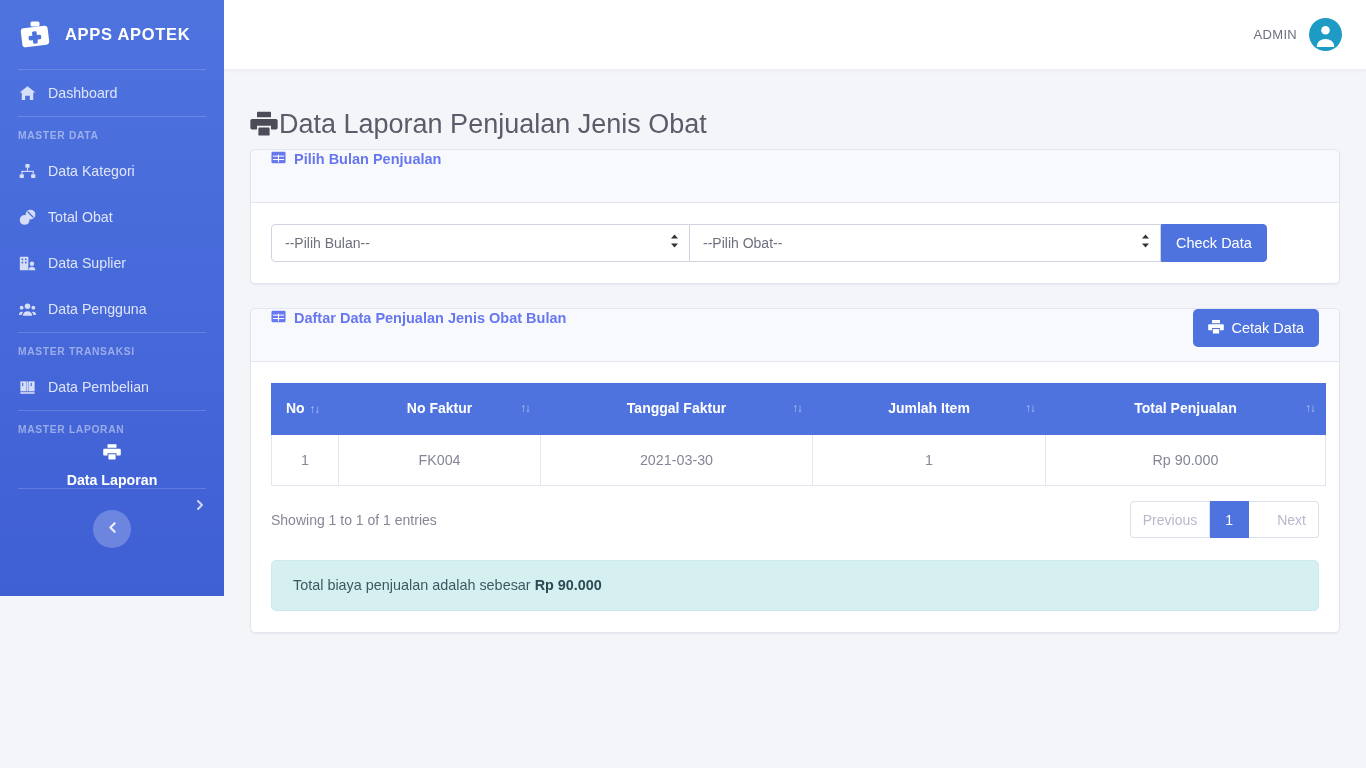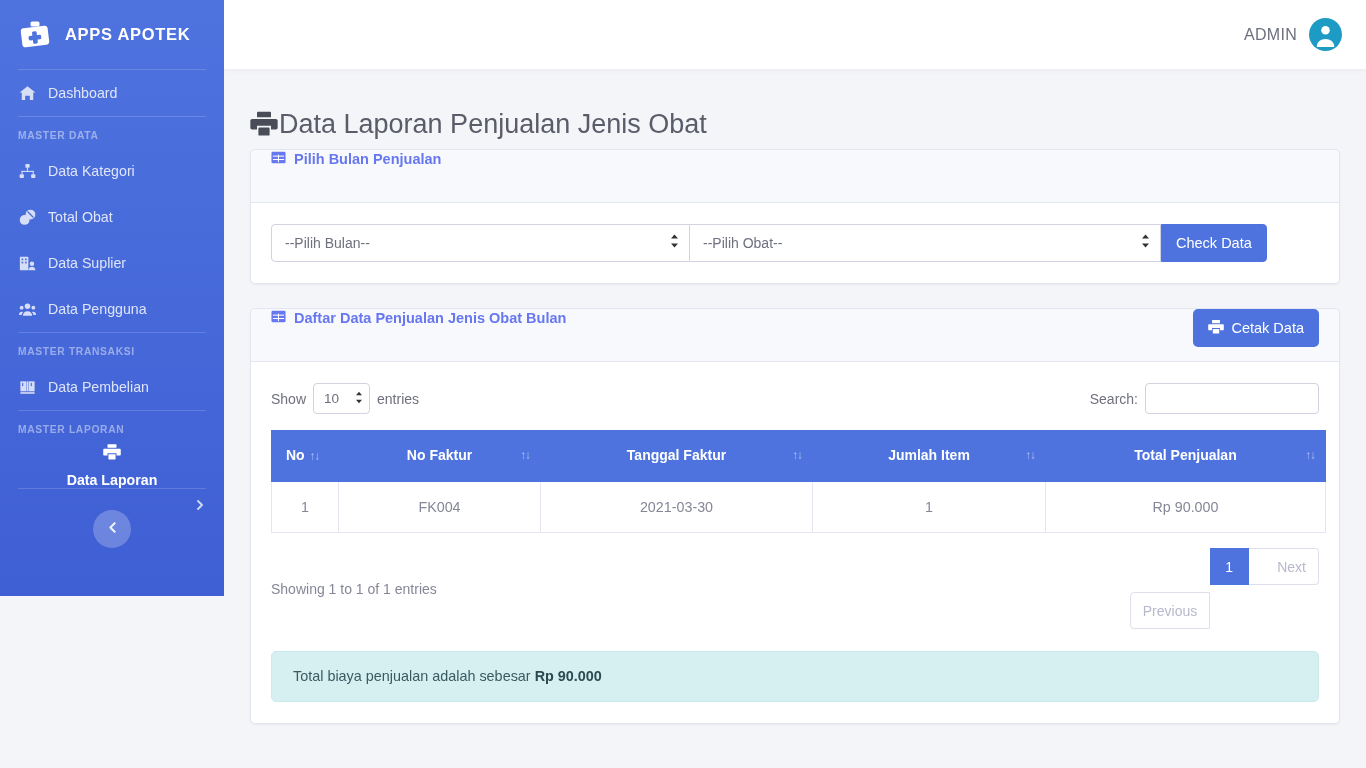--- a/index.html
+++ b/index.html
@@ -98,21 +98,21 @@
     display: flex; align-items: center;
     justify-content: flex-end;
     padding-right: 24px;
     gap: 12px;
     box-shadow: 0 2px 4px rgba(0,0,0,0.035);
     flex: 0 0 69px;
     position: relative;
     z-index: 5;
   }
   .admin-name {
-    font-size: 16px;
+    font-size: 13px;
     color: #6e707e;
     letter-spacing: 0.3px;
   }
   .avatar {
     width: 33px; height: 33px;
     border-radius: 50%;
     background: #1e9bc4;
     display: flex; align-items: flex-end; justify-content: center;
     overflow: hidden;
   }
@@ -300,21 +300,21 @@
     height: 37px;
     border: 1px solid #dddfeb;
     border-left: none;
     display: flex; align-items: center; justify-content: center;
     font-size: 14px;
     color: #858796;
     background: #fff;
     cursor: pointer;
     padding: 0 12px;
   }
-  .pager .pg:first-child { border-left: 1px solid #dddfeb; border-radius: 4px 0 0 4px; margin-top: 44px; }
+  .pager .pg:first-child { border-left: 1px solid #dddfeb; border-radius: 4px 0 0 4px; }
   .pager .pg:last-child { border-radius: 0 4px 4px 0; padding-left: 28px; }
   .pager .pg.current {
     background: #4e73df;
     border-color: #4e73df;
     color: #fff;
     min-width: 39px;
   }
   .pager .pg.disabled { color: #b7b9cc; }
 
   .alert-info {
@@ -557,42 +557,20 @@
               <path d="M1.2 5.2h13.6c.6 0 1 .4 1 1v4c0 .6-.4 1-1 1H12V9H4v2.2H1.2c-.6 0-1-.4-1-1v-4c0-.6.4-1 1-1z"></path>
               <rect x="4.8" y="10" width="6.4" height="4.6" rx="0.5"></rect>
             </svg>
           </span>
           <span>Cetak Data</span>
         </button>
       </div>
 
       <div class="card-body">
 
-        <div class="dt-top">
-          <label class="dt-length">
-            <span>Show</span>
-            <span class="len-wrap">
-              <select class="sel-len">
-                <option>10</option>
-              </select>
-              <span class="spin">
-                <svg width="8" height="13" viewBox="0 0 9 15" fill="#333">
-                    <polygon points="4.5,1 8,5 1,5"></polygon>
-                    <polygon points="4.5,14 8,10 1,10"></polygon>
-                  </svg>
-              </span>
-            </span>
-            <span>entries</span>
-          </label>
-
-          <label class="dt-filter">
-            <span>Search:</span>
-            <input class="search-input" type="text" value="" style="">
-          </label>
-        </div>
 
         <table class="dt">
           <colgroup>
             <col style="width:67px">
             <col style="width:202px">
             <col style="width:272px">
             <col style="width:233px">
             <col style="width:280px">
           </colgroup>
           <thead>

